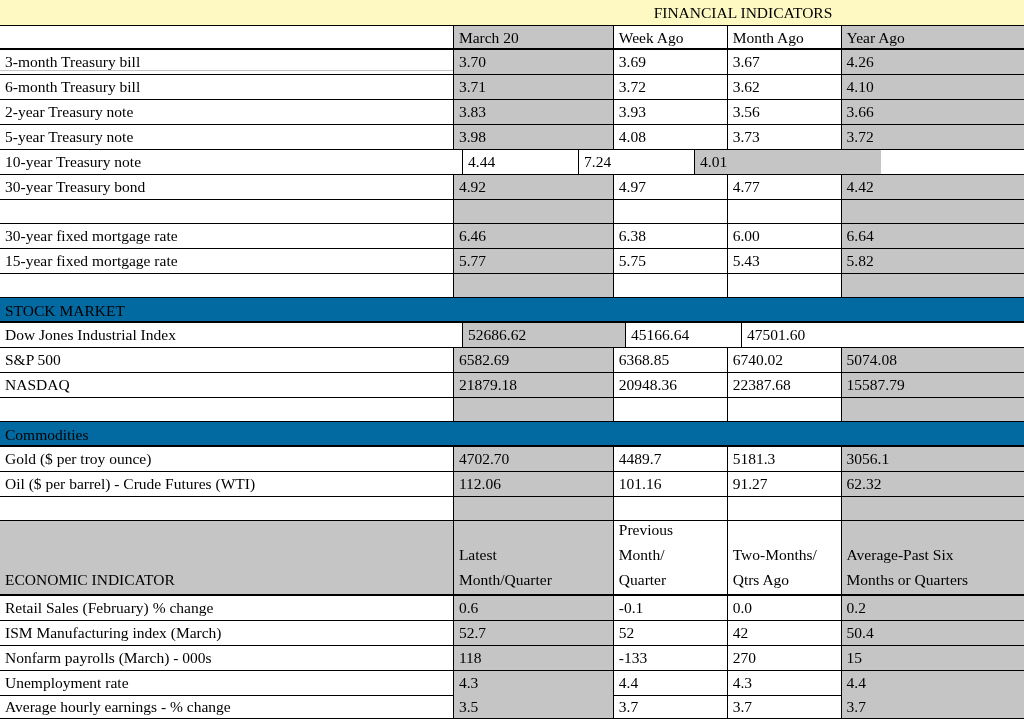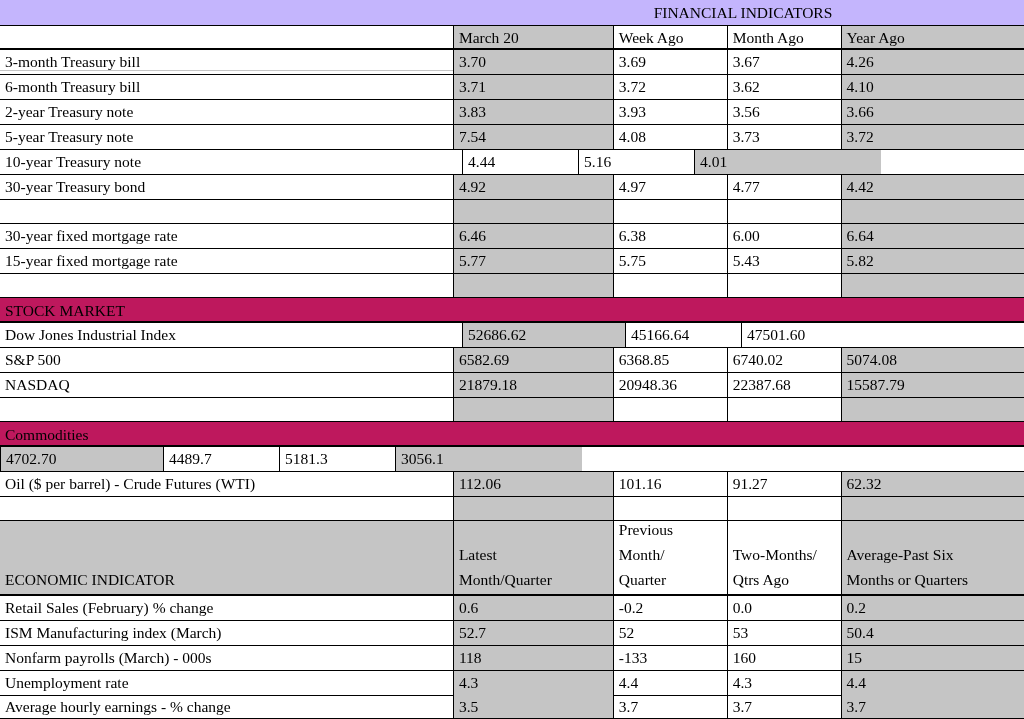--- a/index.html
+++ b/index.html
@@ -3,23 +3,23 @@
 <meta charset="utf-8">
 <style>
   html,body{margin:0;padding:0;}
   body{
     width:1024px;height:719px;overflow:hidden;background:#ffffff;color:#000;
     font-family:"Liberation Serif", "DejaVu Serif", serif;
     font-size:15.5px;
   }
   #table-root{width:1024px;height:719px;}
   .row{display:flex;box-sizing:border-box;height:25px;border-bottom:1px solid #000;background:#fff;}
-  .row.title{height:26px;background:#c4b5fd;display:block;}
+  .row.title{height:26px;background:#fef9c3;display:block;}
   .row.colheader{height:24px;border-bottom-width:2px;}
-  .row.section{background:#be185d;border-bottom-width:2px;display:block;}
+  .row.section{background:#0369a1;border-bottom-width:2px;display:block;}
   .row.spacer{height:24px;}
   .row.econheader{height:75px;border-bottom-width:2px;}
   .row:last-child{height:23px;align-items:flex-end;}
   .cell{
     box-sizing:border-box;padding:1px 4px 0 5px;overflow:hidden;white-space:nowrap;
     line-height:22px;
   }
   .c1{width:462px;}
   .c2{width:163px;border-left:1px solid #000;}
   .c3{width:116px;border-left:1px solid #000;}
@@ -63,29 +63,29 @@
     </div>
     <div class="row data">
       <div class="cell c1">2-year Treasury note</div>
       <div class="cell c2 g">3.83</div>
       <div class="cell c3">3.93</div>
       <div class="cell c4">3.56</div>
       <div class="cell c5 g">3.66</div>
     </div>
     <div class="row data">
       <div class="cell c1">5-year Treasury note</div>
-      <div class="cell c2 g">7.54</div>
+      <div class="cell c2 g">3.98</div>
       <div class="cell c3">4.08</div>
       <div class="cell c4">3.73</div>
       <div class="cell c5 g">3.72</div>
     </div>
     <div class="row data">
       <div class="cell c1">10-year Treasury note</div>
       <div class="cell c3">4.44</div>
-      <div class="cell c4">5.16</div>
+      <div class="cell c4">7.24</div>
       <div class="cell c5 g">4.01</div>
     </div>
     <div class="row data">
       <div class="cell c1">30-year Treasury bond</div>
       <div class="cell c2 g">4.92</div>
       <div class="cell c3">4.97</div>
       <div class="cell c4">4.77</div>
       <div class="cell c5 g">4.42</div>
     </div>
     <div class="row spacer">
@@ -143,20 +143,21 @@
       <div class="cell c1"></div>
       <div class="cell c2 g"></div>
       <div class="cell c3"></div>
       <div class="cell c4"></div>
       <div class="cell c5 g"></div>
     </div>
     <div class="row section">
       <div class="cell sectionlabel">Commodities</div>
     </div>
     <div class="row data">
+      <div class="cell c1">Gold ($ per troy ounce)</div>
       <div class="cell c2 g">4702.70</div>
       <div class="cell c3">4489.7</div>
       <div class="cell c4">5181.3</div>
       <div class="cell c5 g">3056.1</div>
     </div>
     <div class="row data">
       <div class="cell c1">Oil ($ per barrel) - Crude Futures (WTI)</div>
       <div class="cell c2 g">112.06</div>
       <div class="cell c3">101.16</div>
       <div class="cell c4">91.27</div>
@@ -177,36 +178,36 @@
 Month/
 Quarter</div>
       <div class="cell c4">Two-Months/
 Qtrs Ago</div>
       <div class="cell c5 g">Average-Past Six
 Months or Quarters</div>
     </div>
     <div class="row data">
       <div class="cell c1">Retail Sales (February) % change</div>
       <div class="cell c2 g">0.6</div>
-      <div class="cell c3">-0.2</div>
+      <div class="cell c3">-0.1</div>
       <div class="cell c4">0.0</div>
       <div class="cell c5 g">0.2</div>
     </div>
     <div class="row data">
       <div class="cell c1">ISM Manufacturing index (March)</div>
       <div class="cell c2 g">52.7</div>
       <div class="cell c3">52</div>
-      <div class="cell c4">53</div>
+      <div class="cell c4">42</div>
       <div class="cell c5 g">50.4</div>
     </div>
     <div class="row data">
       <div class="cell c1">Nonfarm payrolls (March) - 000s</div>
       <div class="cell c2 g">118</div>
       <div class="cell c3">-133</div>
-      <div class="cell c4">160</div>
+      <div class="cell c4">270</div>
       <div class="cell c5 g">15</div>
     </div>
     <div class="row data">
       <div class="cell c1">Unemployment rate</div>
       <div class="cell c2 g">4.3</div>
       <div class="cell c3">4.4</div>
       <div class="cell c4">4.3</div>
       <div class="cell c5 g">4.4</div>
     </div>
     <div class="row data">

